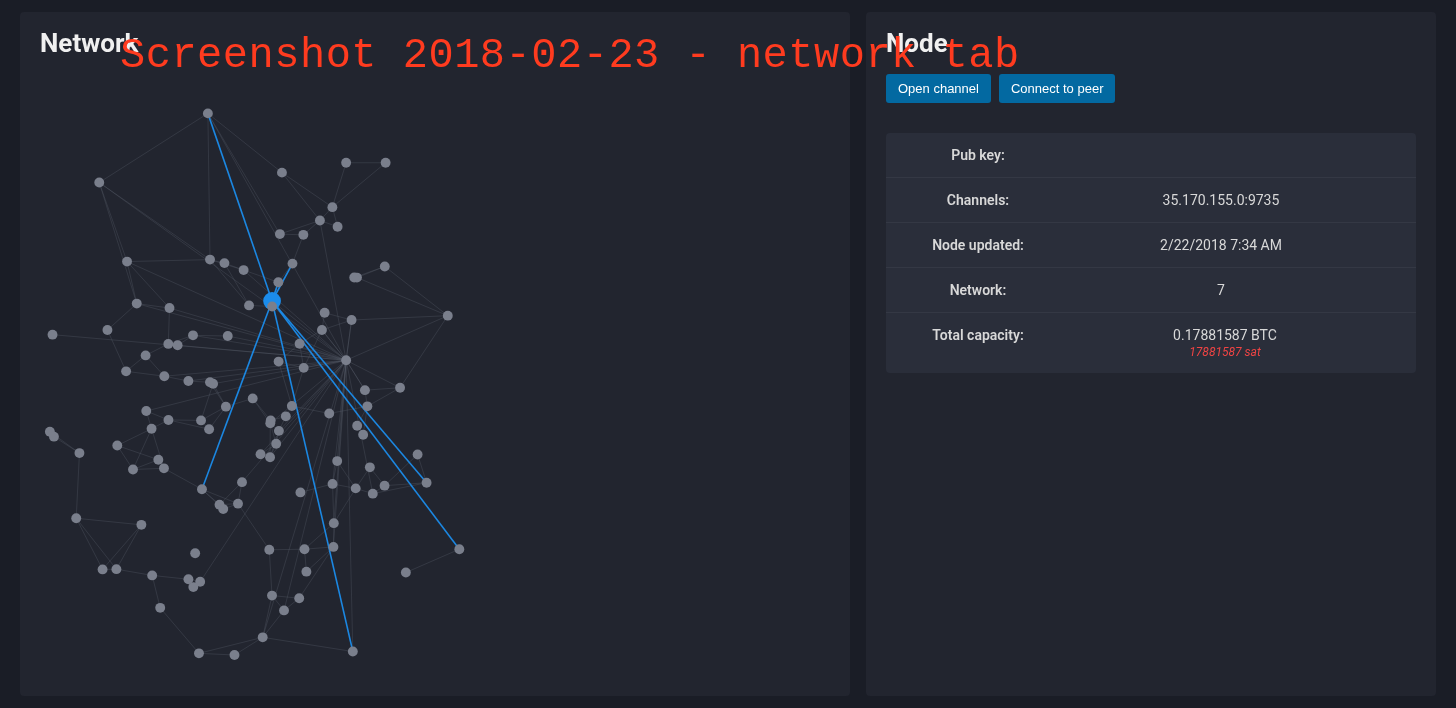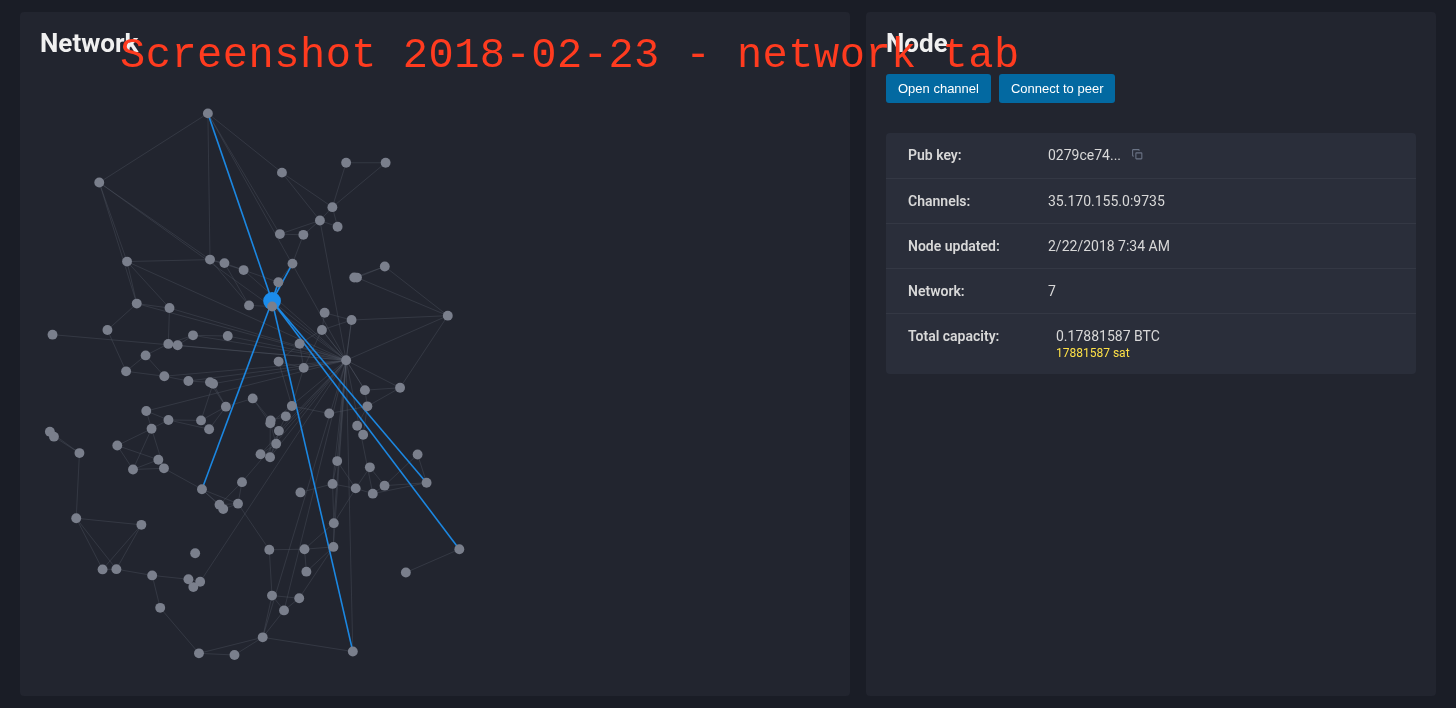--- a/index.html
+++ b/index.html
@@ -57,40 +57,42 @@
       padding: 7px 12px;
       font-size: 13px;
       border-radius: 3px;
       cursor: pointer;
       font-weight: 500;
     }
     .info-card {
       background: #2a2e3a;
       border-radius: 4px;
       overflow: hidden;
+      text-align: center;
     }
     .info-row {
       display: flex;
       padding: 14px 22px;
       border-bottom: 1px solid #343844;
       font-size: 14px;
     }
     .info-row:last-child { border-bottom: none; gap: 8px; }
     .info-label {
       flex: 0 0 140px;
       color: #d8d8d8;
       font-weight: 600;
     }
     .info-value {
       flex: 1;
       color: #d8d8d8;
     }
     .info-value-sub {
-      color: #fde047;
+      color: #ef4444;
       font-size: 12px;
+      font-style: italic;
       margin-top: 2px;
     }
     .copy-icon {
       display: inline-block;
       margin-left: 6px;
       color: #6a7385;
       cursor: pointer;
       vertical-align: middle;
     }
     .graph-container {
@@ -460,29 +462,20 @@
       <div class="panel-title">Node</div>
       <div class="node-buttons">
         <button class="btn">Open channel</button>
         <button class="btn">Connect to peer</button>
       </div>
     </div>
 
     <div class="info-card">
       <div class="info-row">
         <div class="info-label">Pub key:</div>
-        <div class="info-value">
-          <span>0279ce74...</span>
-          <span class="copy-icon">
-            <svg width="13" height="13" viewBox="0 0 24 24" fill="none" stroke="currentColor" stroke-width="2">
-                <rect x="9" y="9" width="11" height="11" rx="1"></rect>
-                <path d="M5 15H4a1 1 0 0 1-1-1V4a1 1 0 0 1 1-1h10a1 1 0 0 1 1 1v1"></path>
-              </svg>
-          </span>
-        </div>
       </div>
       <div class="info-row">
         <div class="info-label">Channels:</div>
         <div class="info-value">35.170.155.0:9735</div>
       </div>
       <div class="info-row">
         <div class="info-label">Node updated:</div>
         <div class="info-value">2/22/2018 7:34 AM</div>
       </div>
       <div class="info-row">

